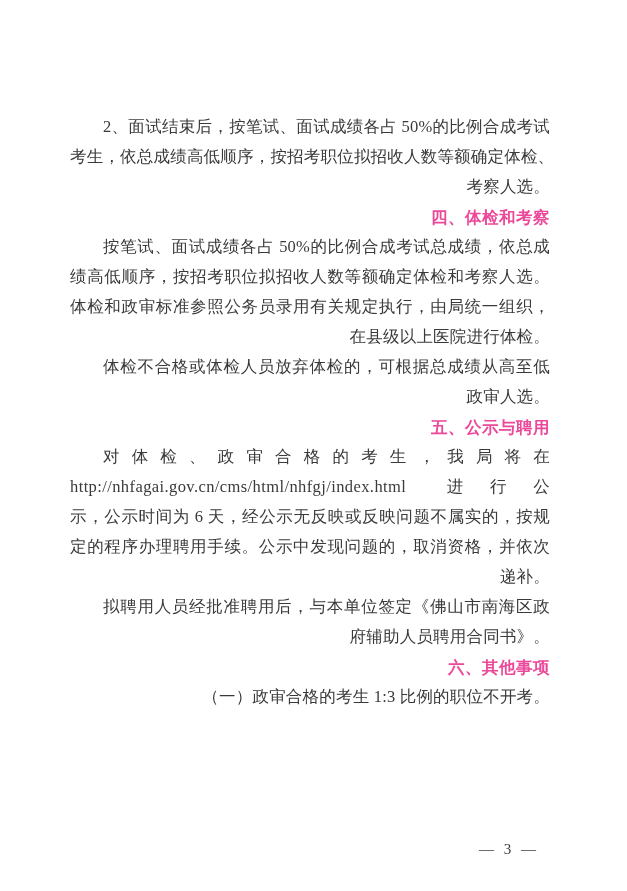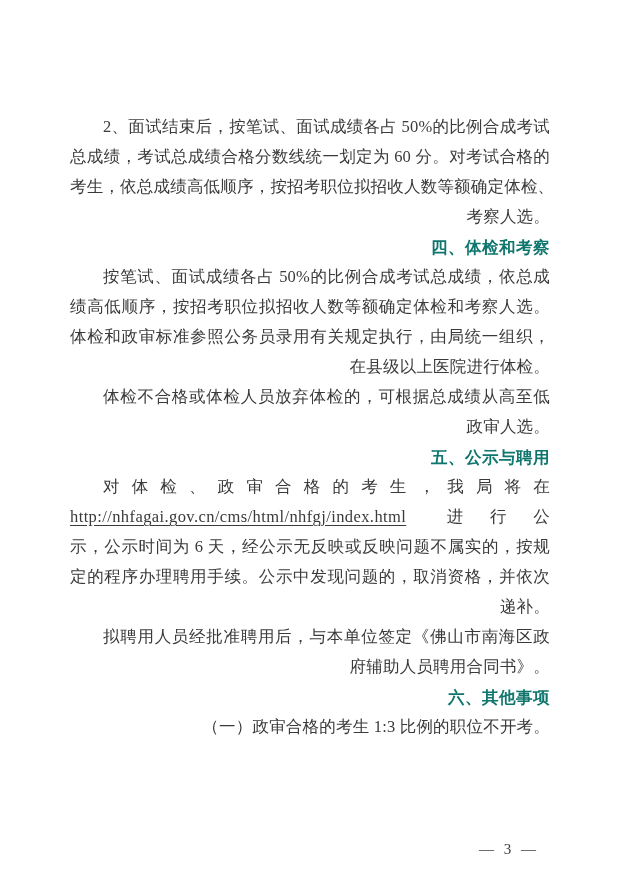--- a/index.html
+++ b/index.html
@@ -30,26 +30,25 @@
   .j {
     text-align: justify;
     text-align-last: justify;
   }
   
   .f { text-indent: 2em; }
   
   .h {
     font-family: "Liberation Sans", "DejaVu Sans", sans-serif;
     font-weight: bold;
-    color: #0f766e;
+    color: #ec4899;
     text-indent: 2em;
     letter-spacing: 0.5px;
   }
   .url {
-    text-decoration: underline;
     text-underline-offset: 3px;
     letter-spacing: 0.4px;
     padding-right: 14px;
     border-bottom: 0;
   }
   .footer {
     position: absolute;
     top: 841px;
     right: 84px;
     font-size: 15px;
@@ -57,21 +56,20 @@
     color: #3a3a3a;
   }
 </style>
 </head>
 <body>
 
 <div class="page">
   <div class="content">
 
     <div class="line f j">2、面试结束后，按笔试、面试成绩各占 50%的比例合成考试</div>
-    <div class="line j">总成绩，考试总成绩合格分数线统一划定为 60 分。对考试合格的</div>
     <div class="line j">考生，依总成绩高低顺序，按招考职位拟招收人数等额确定体检、</div>
     <div class="line">考察人选。</div>
 
     <div class="line h">四、体检和考察</div>
 
     <div class="line f j">按笔试、面试成绩各占 50%的比例合成考试总成绩，依总成</div>
     <div class="line j">绩高低顺序，按招考职位拟招收人数等额确定体检和考察人选。</div>
     <div class="line j">体检和政审标准参照公务员录用有关规定执行，由局统一组织，</div>
     <div class="line">在县级以上医院进行体检。</div>
 

